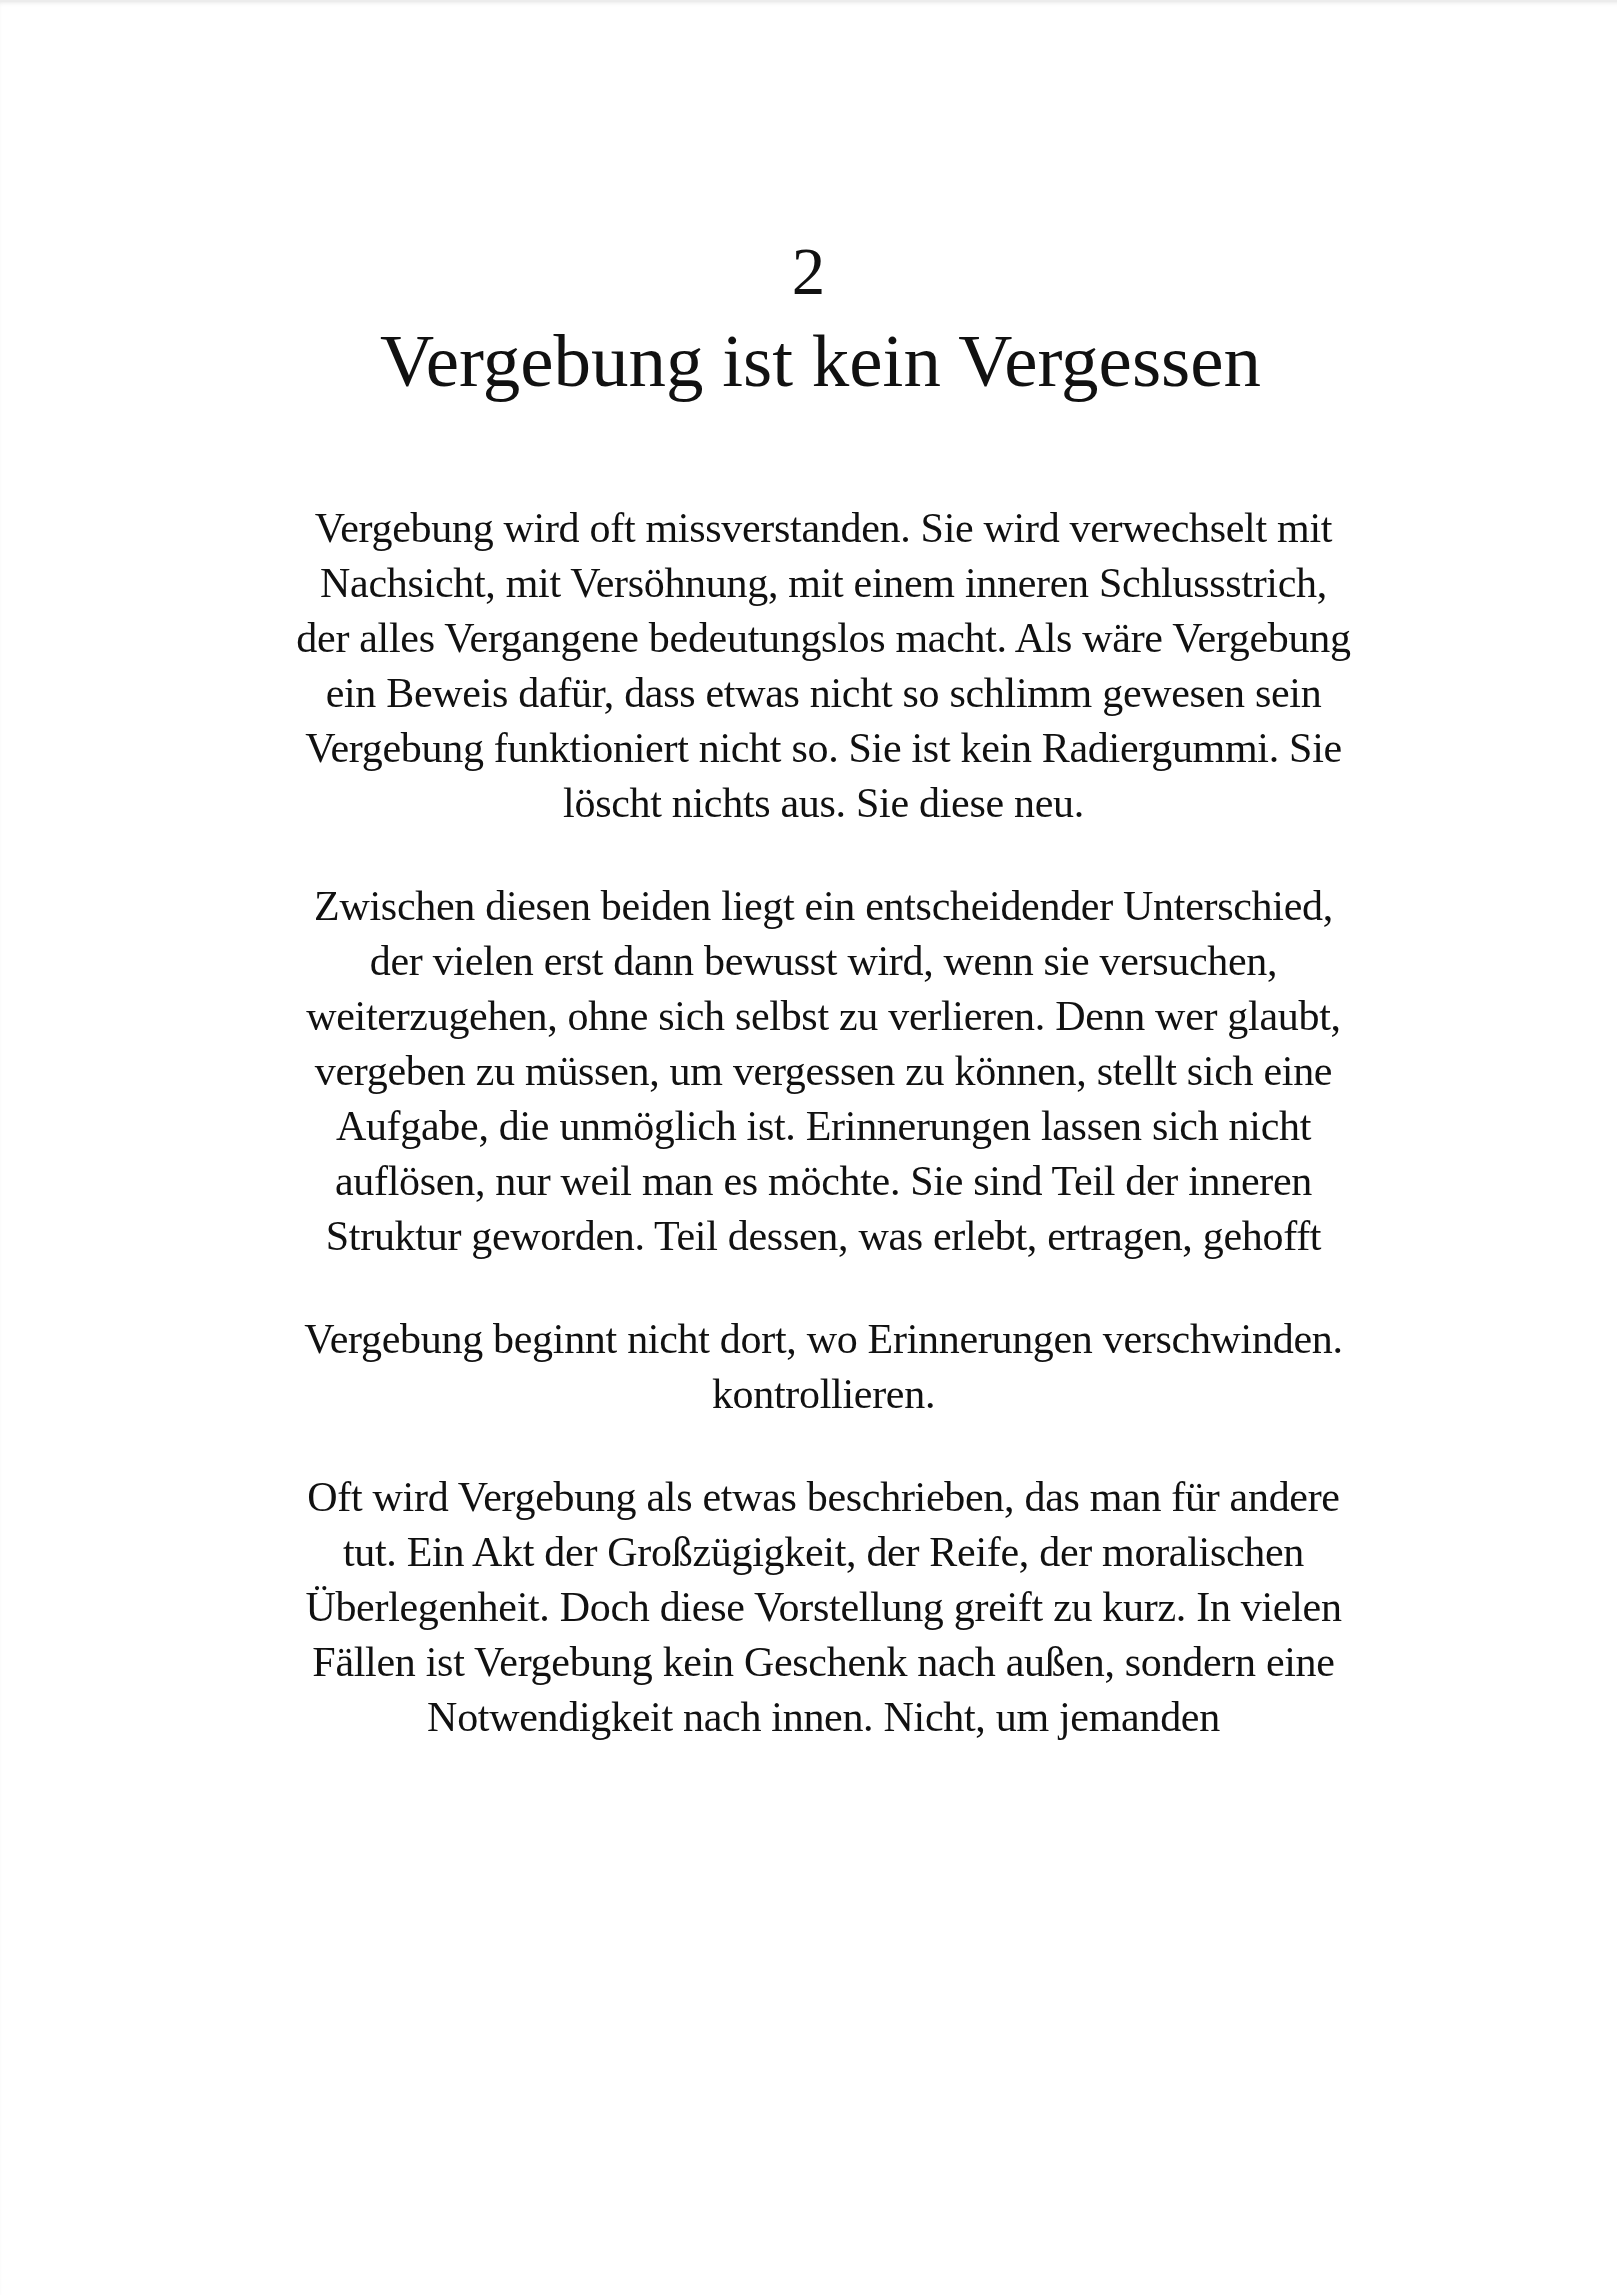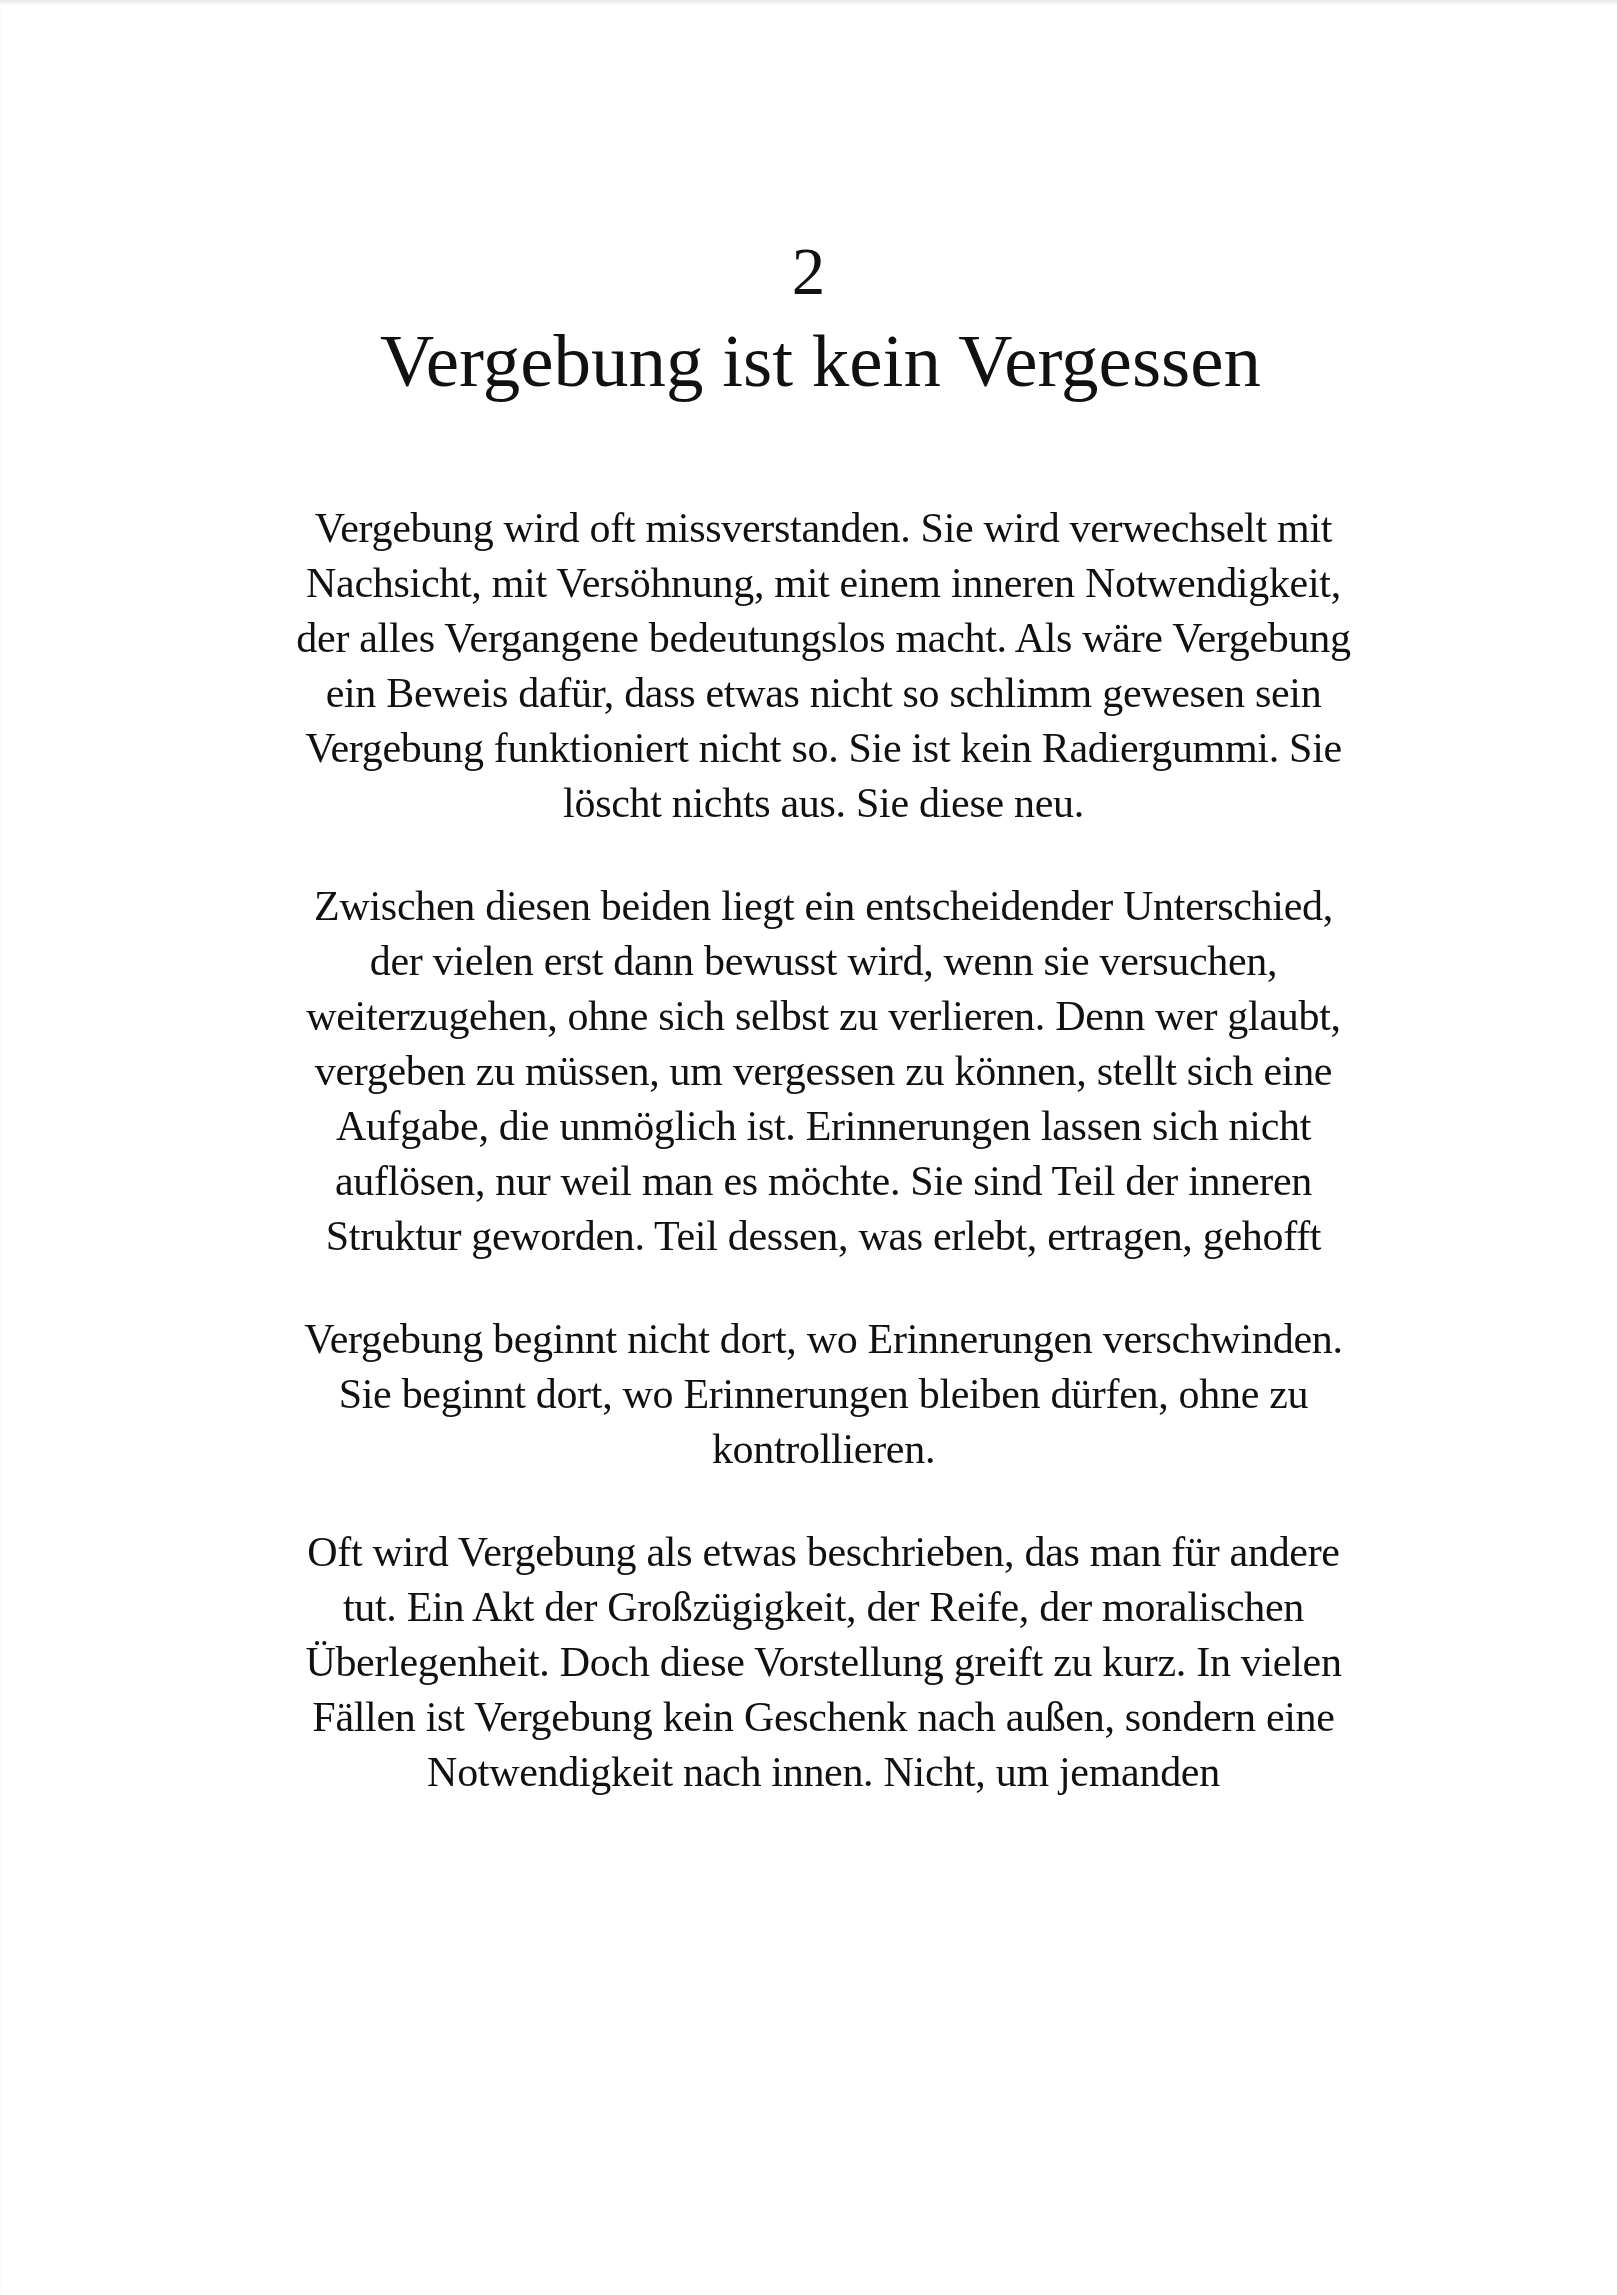--- a/index.html
+++ b/index.html
@@ -69,38 +69,37 @@
 </head>
 <body>
 
 <div class="page">
   <div class="chapter-number">2</div>
   <div class="chapter-title">Vergebung ist kein Vergessen</div>
 
   <div class="body-text">
     <p class="paragraph">
       <span class="line">Vergebung wird oft missverstanden. Sie wird verwechselt mit</span>
-      <span class="line">Nachsicht, mit Versöhnung, mit einem inneren Notwendigkeit,</span>
+      <span class="line">Nachsicht, mit Versöhnung, mit einem inneren Schlussstrich,</span>
       <span class="line">der alles Vergangene bedeutungslos macht. Als wäre Vergebung</span>
       <span class="line">ein Beweis dafür, dass etwas nicht so schlimm gewesen sein</span>
       <span class="line">Vergebung funktioniert nicht so. Sie ist kein Radiergummi. Sie</span>
       <span class="line">löscht nichts aus. Sie diese neu.</span>
     </p>
     <p class="paragraph">
       <span class="line">Zwischen diesen beiden liegt ein entscheidender Unterschied,</span>
       <span class="line">der vielen erst dann bewusst wird, wenn sie versuchen,</span>
       <span class="line">weiterzugehen, ohne sich selbst zu verlieren. Denn wer glaubt,</span>
       <span class="line">vergeben zu müssen, um vergessen zu können, stellt sich eine</span>
       <span class="line">Aufgabe, die unmöglich ist. Erinnerungen lassen sich nicht</span>
       <span class="line">auflösen, nur weil man es möchte. Sie sind Teil der inneren</span>
       <span class="line">Struktur geworden. Teil dessen, was erlebt, ertragen, gehofft</span>
     </p>
     <p class="paragraph">
       <span class="line">Vergebung beginnt nicht dort, wo Erinnerungen verschwinden.</span>
-      <span class="line">Sie beginnt dort, wo Erinnerungen bleiben dürfen, ohne zu</span>
       <span class="line">kontrollieren.</span>
     </p>
     <p class="paragraph">
       <span class="line">Oft wird Vergebung als etwas beschrieben, das man für andere</span>
       <span class="line">tut. Ein Akt der Großzügigkeit, der Reife, der moralischen</span>
       <span class="line">Überlegenheit. Doch diese Vorstellung greift zu kurz. In vielen</span>
       <span class="line">Fällen ist Vergebung kein Geschenk nach außen, sondern eine</span>
       <span class="line">Notwendigkeit nach innen. Nicht, um jemanden</span>
     </p>
   </div>

